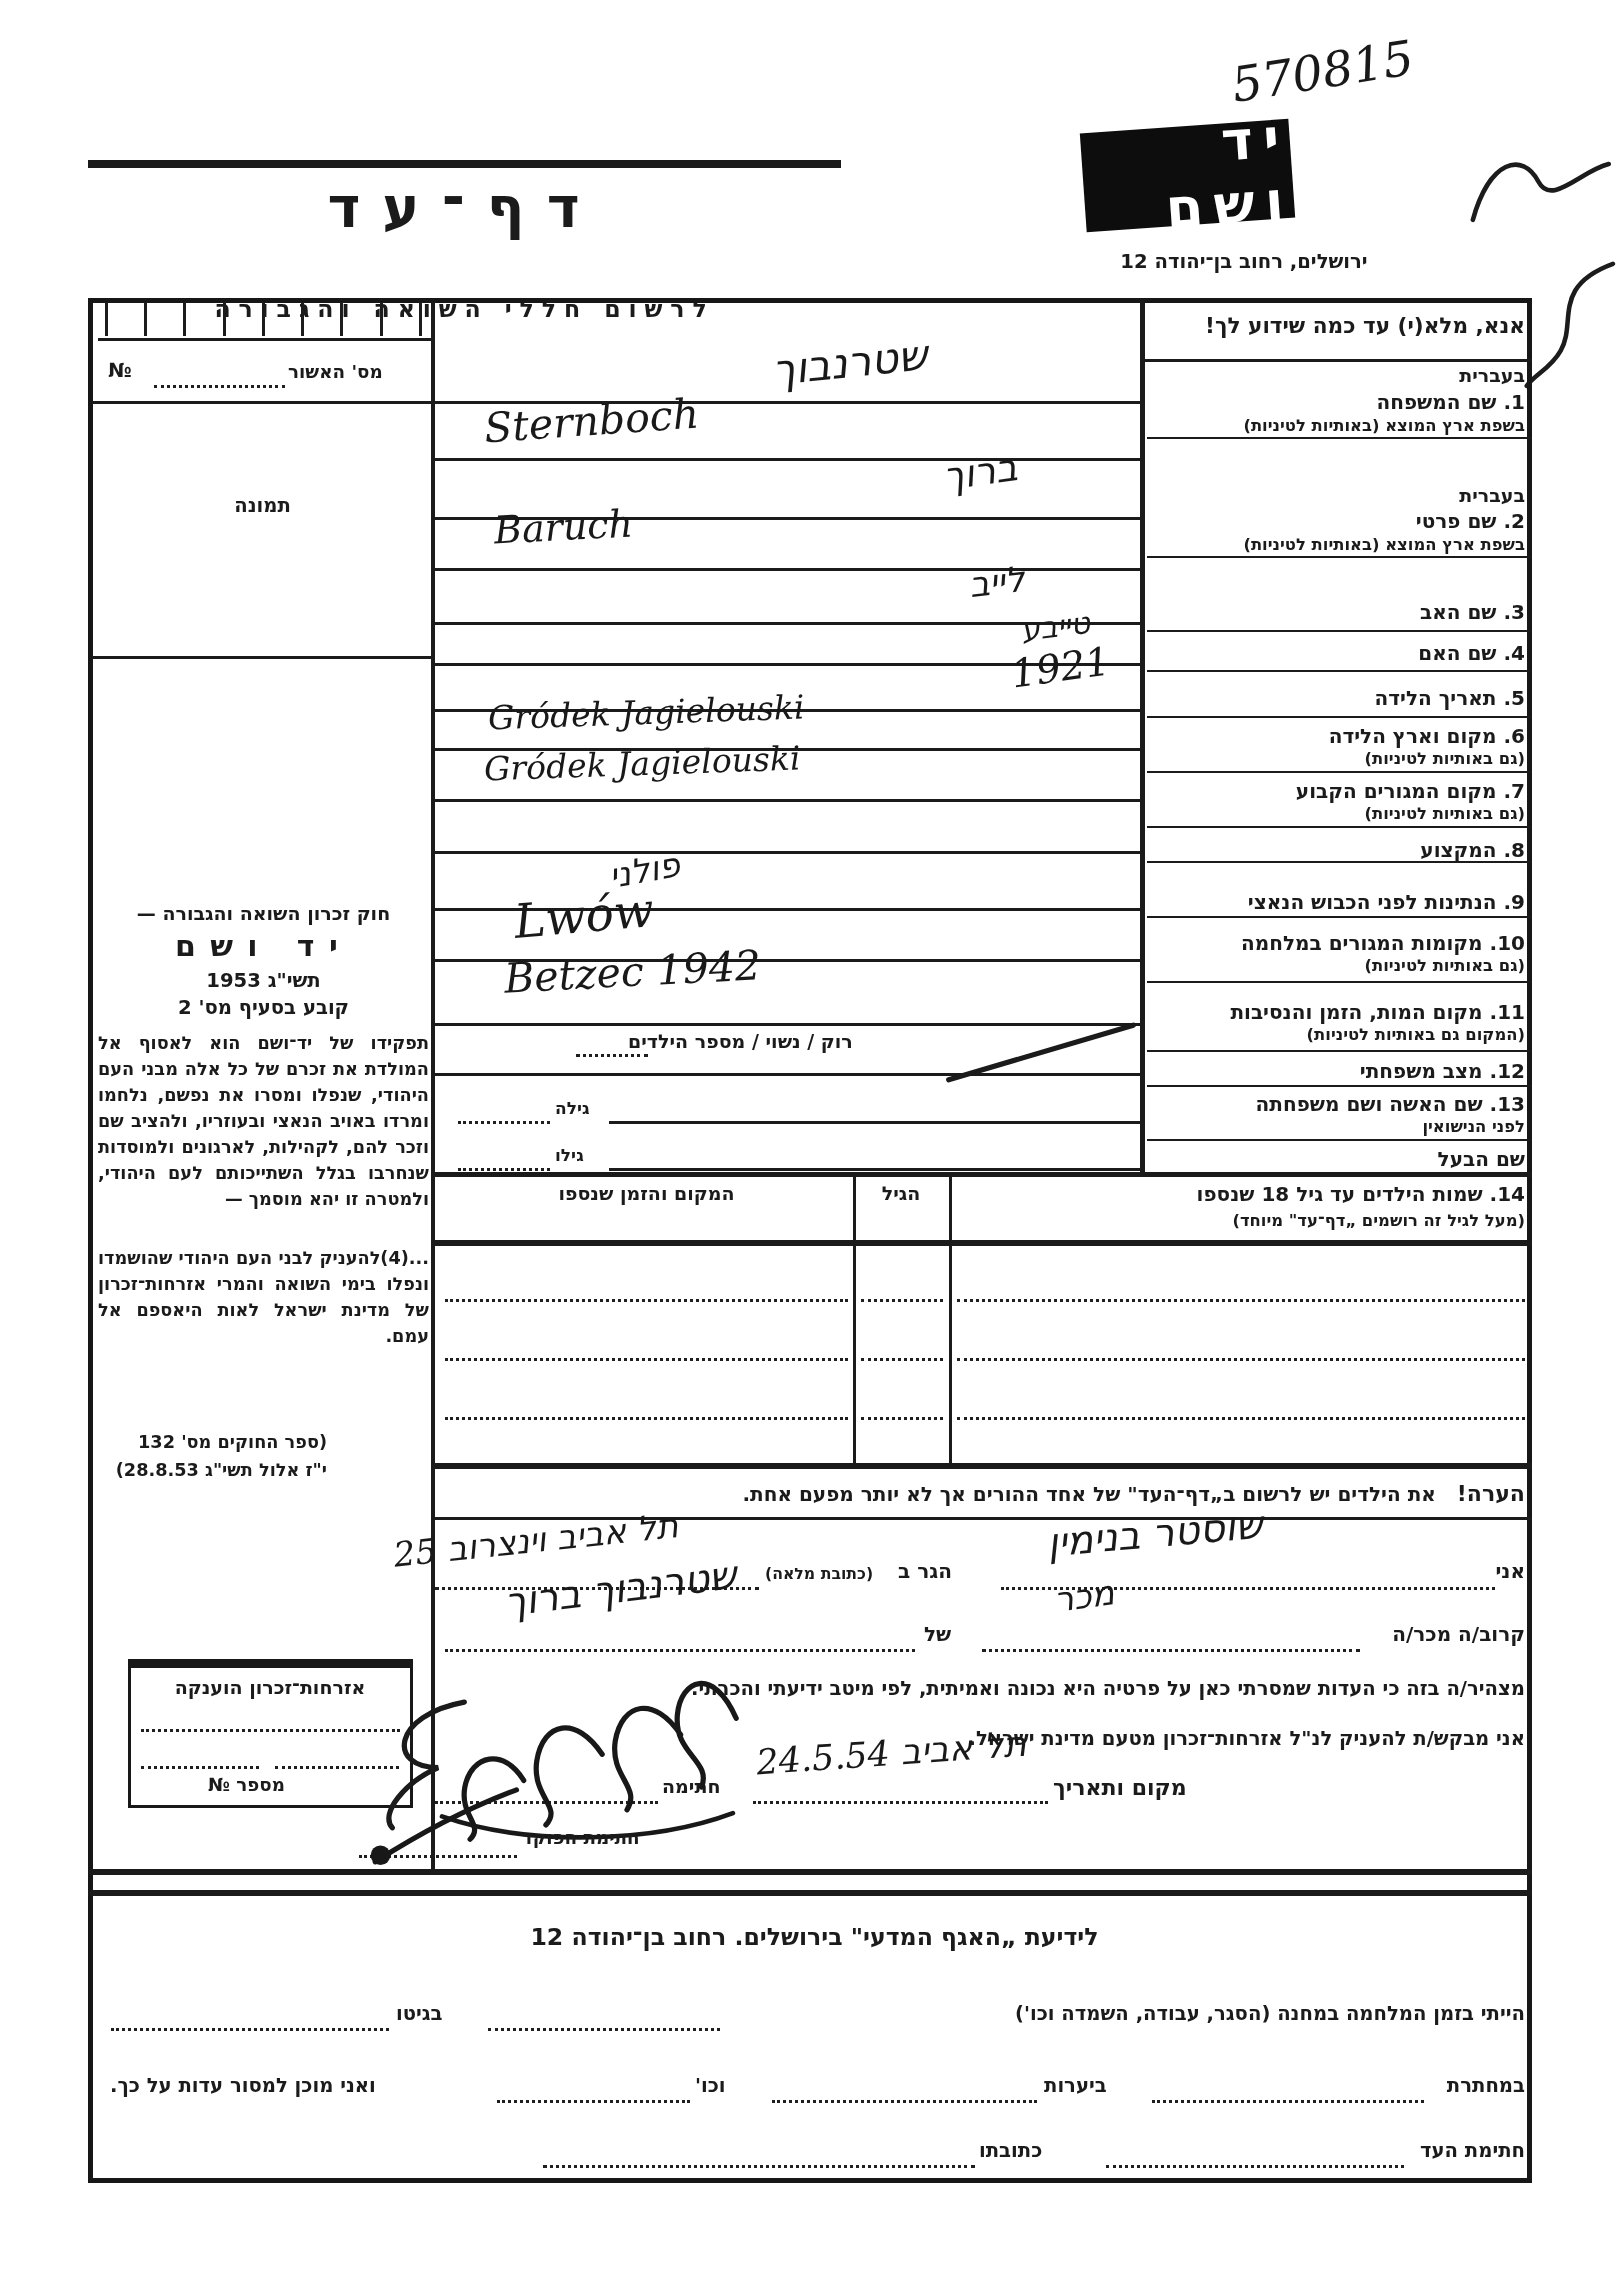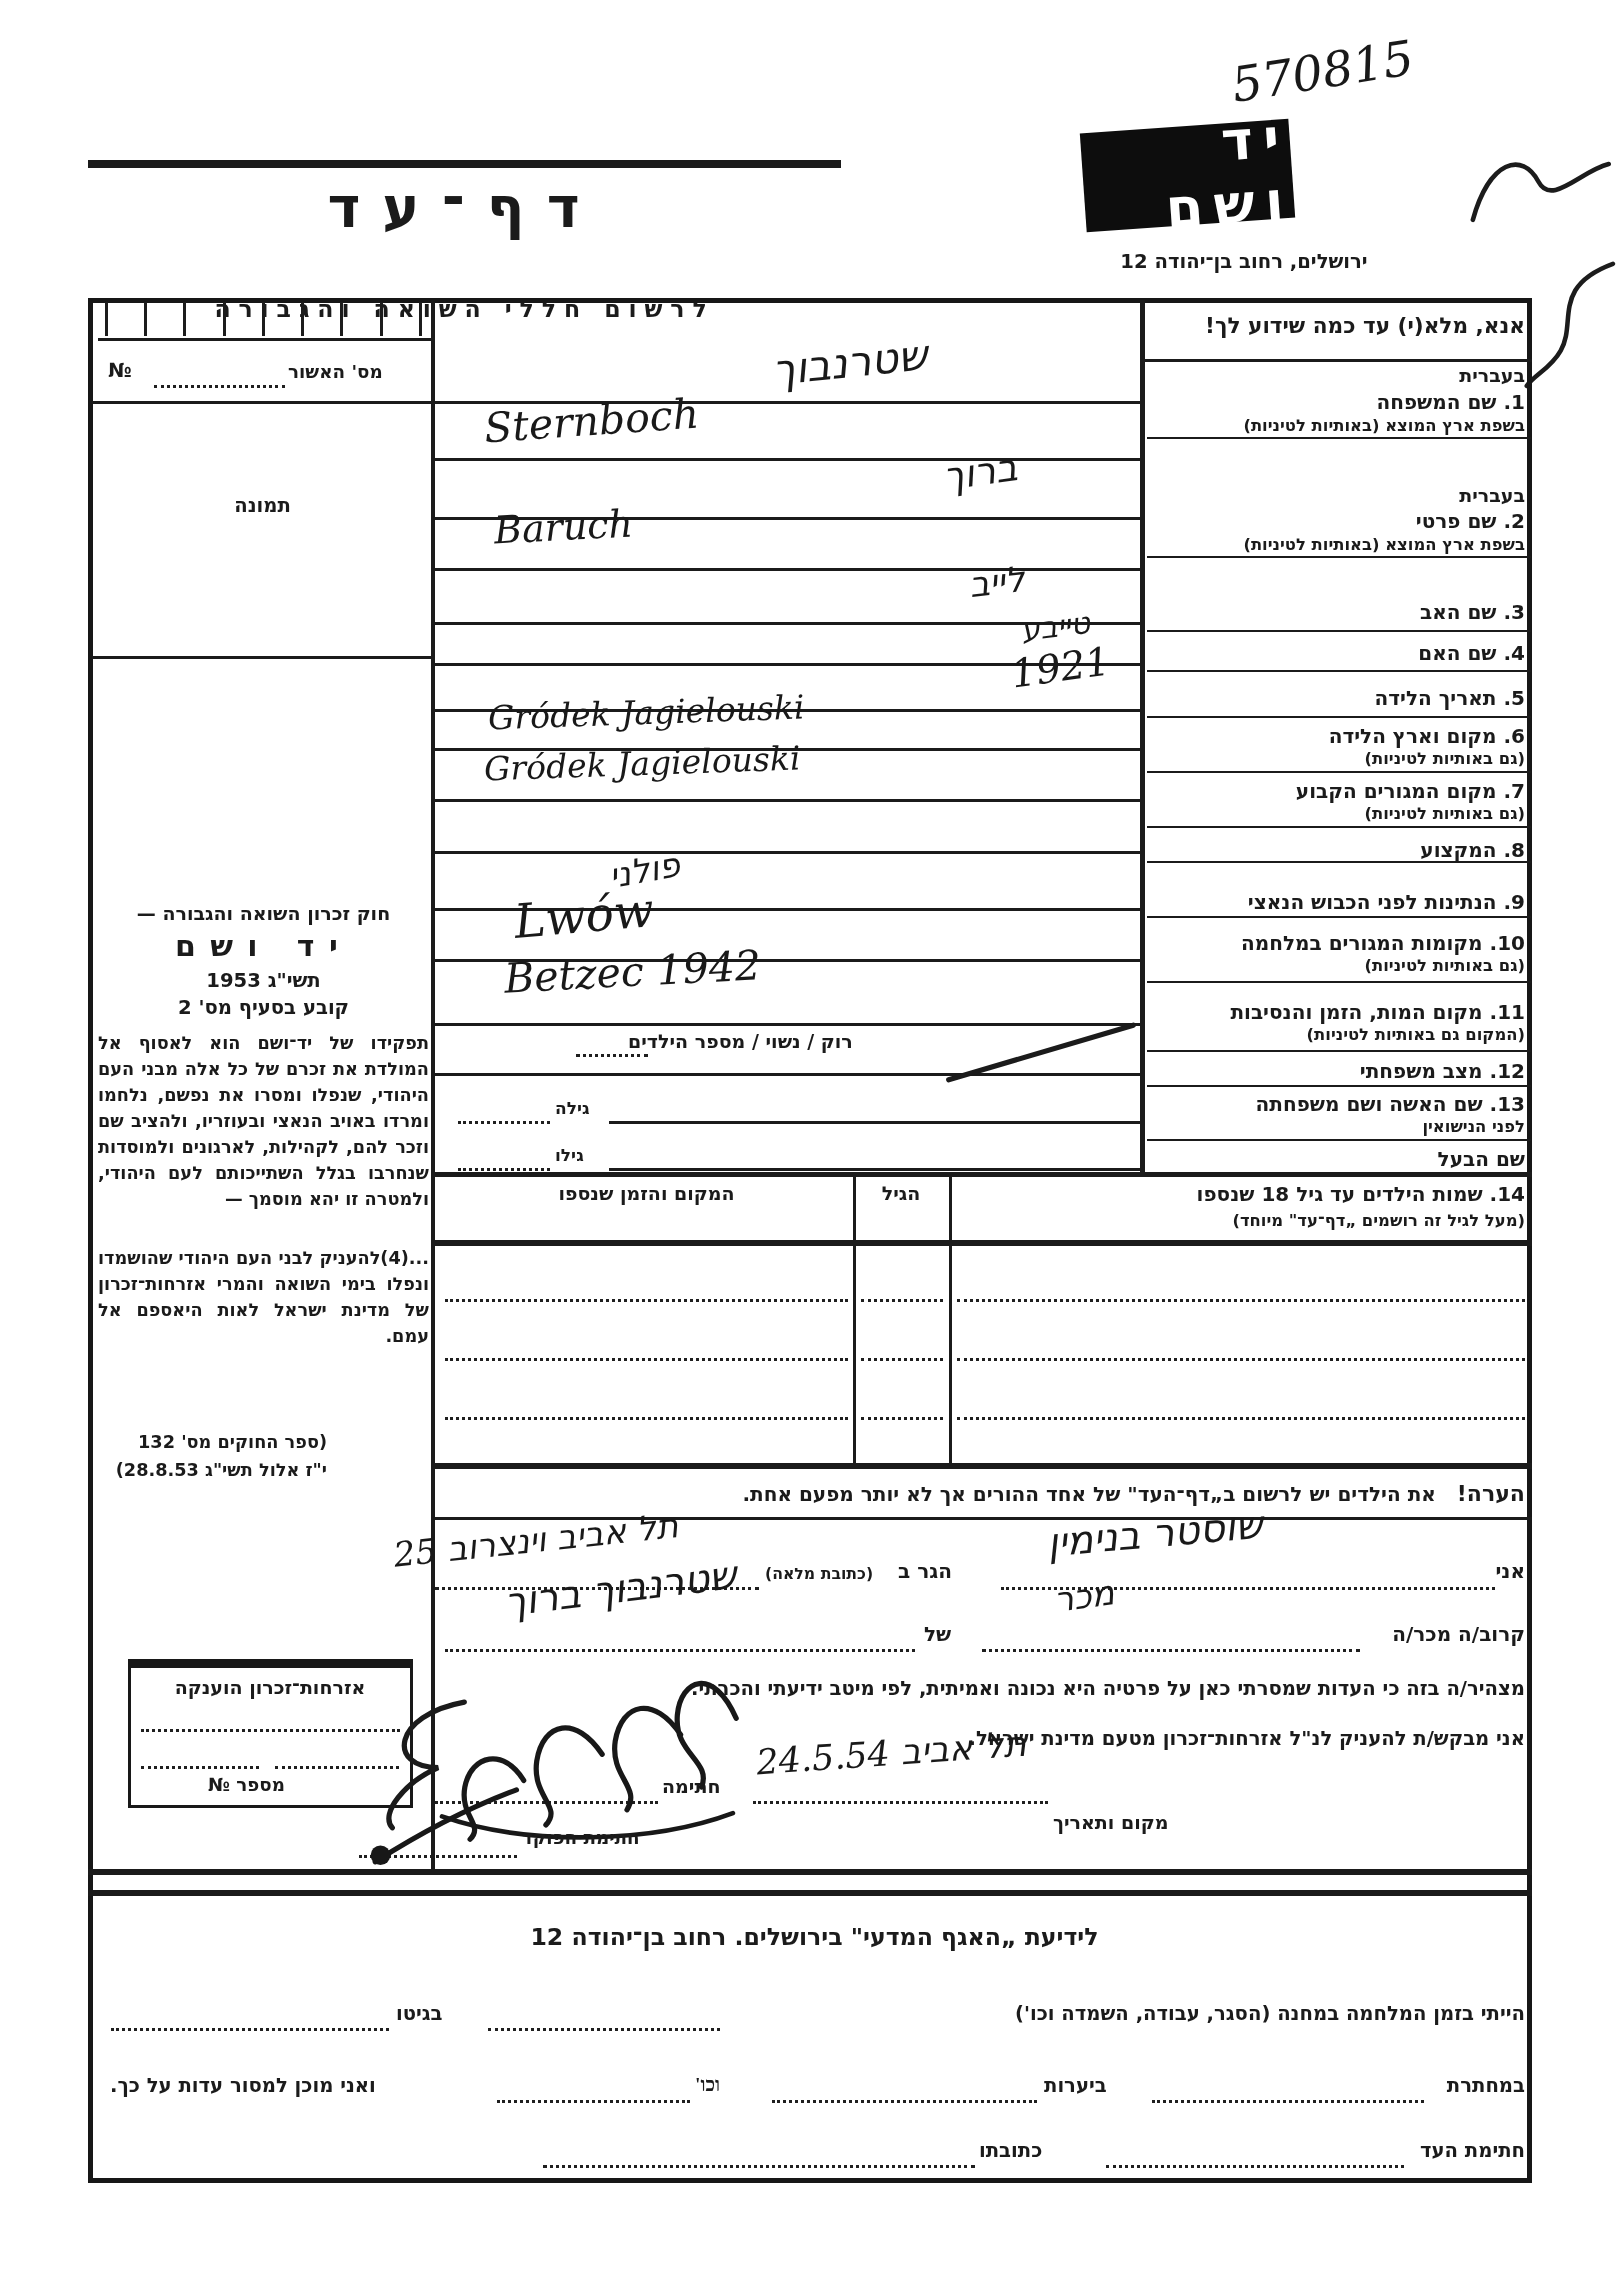--- a/index.html
+++ b/index.html
@@ -237,21 +237,21 @@
   <div class="print" style="top:1622px;right:98px;font-size:20px;">קרוב/ה מכר/ה</div>
   <div class="dots" style="top:1649px;left:982px;width:378px;"></div>
   <div class="print" style="top:1622px;left:924px;font-size:20px;">של</div>
   <div class="dots" style="top:1649px;left:445px;width:470px;"></div>
   <div class="hw" style="top:1576px;left:1054px;font-size:34px;transform:rotate(-8deg);">מכר</div>
   <div class="hw" style="top:1566px;left:504px;font-size:39px;transform:rotate(-7deg);">שטרנבוך ברוך</div>
 
   <div class="print" style="top:1677px;right:98px;font-size:19.6px;">מצהיר/ה בזה כי העדות שמסרתי כאן על פרטיה היא נכונה ואמיתית, לפי מיטב ידיעתי והכרתי.</div>
   <div class="print" style="top:1727px;right:98px;font-size:19.6px;">אני מבקש/ת להעניק לנ"ל אזרחות־זכרון מטעם מדינת ישראל.</div>
 
-  <div class="print" style="top:1775px;left:1053px;font-size:19px;margin-top:36px;">מקום ותאריך</div>
+  <div class="print" style="top:1775px;left:1053px;font-size:22px;">מקום ותאריך</div>
   <div class="dots" style="top:1801px;left:753px;width:295px;"></div>
   <div class="hw" style="top:1733px;left:756px;font-size:35px;transform:rotate(-4deg);">תל אביב 24.5.54</div>
 
   <div class="print" style="top:1775px;left:662px;font-size:19px;">חתימה</div>
   <div class="dots" style="top:1801px;left:435px;width:223px;"></div>
   <svg style="top:1656px;left:406px;" width="340" height="190" viewBox="0 0 520 290">
     <path d="M505 95 C470 15 420 35 415 90 C410 150 468 160 452 200 M420 120 C380 60 330 70 320 130 C312 185 360 200 338 235 M300 150 C260 90 210 100 200 160 C192 215 240 230 214 258 M180 190 C150 140 100 150 90 200 C82 245 120 258 98 280" fill="none" stroke="#181818" stroke-width="8" stroke-linecap="round"></path>
     <path d="M55 245 C190 292 380 285 500 240" fill="none" stroke="#181818" stroke-width="7" stroke-linecap="round"></path>
   </svg>
 
@@ -272,21 +272,21 @@
 
   <div class="print" style="top:2002px;right:98px;font-size:19.6px;">הייתי בזמן המלחמה במחנה (הסגר, עבודה, השמדה וכו')</div>
   <div class="dots" style="top:2028px;left:488px;width:232px;"></div>
   <div class="print" style="top:2002px;left:396px;font-size:19.6px;">בגיטו</div>
   <div class="dots" style="top:2028px;left:111px;width:278px;"></div>
 
   <div class="print" style="top:2074px;right:98px;font-size:19.6px;">במחתרת</div>
   <div class="dots" style="top:2100px;left:1152px;width:272px;"></div>
   <div class="print" style="top:2074px;left:1044px;font-size:19.6px;">ביערות</div>
   <div class="dots" style="top:2100px;left:772px;width:265px;"></div>
-  <div class="print" style="top:2074px;left:695px;font-size:19.6px;font-family:Liberation Serif, serif;">וכו'</div>
+  <div class="print" style="top:2074px;left:695px;font-size:19.6px;">וכו'</div>
   <div class="dots" style="top:2100px;left:497px;width:193px;"></div>
   <div class="print" style="top:2074px;left:110px;font-size:19.6px;">ואני מוכן למסור עדות על כך.</div>
 
   <div class="print" style="top:2139px;right:98px;font-size:19.6px;">חתימת העד</div>
   <div class="dots" style="top:2165px;left:1106px;width:298px;"></div>
   <div class="print" style="top:2139px;left:979px;font-size:19.6px;">כתובתו</div>
   <div class="dots" style="top:2165px;left:543px;width:432px;"></div>
 
 </div>
 

